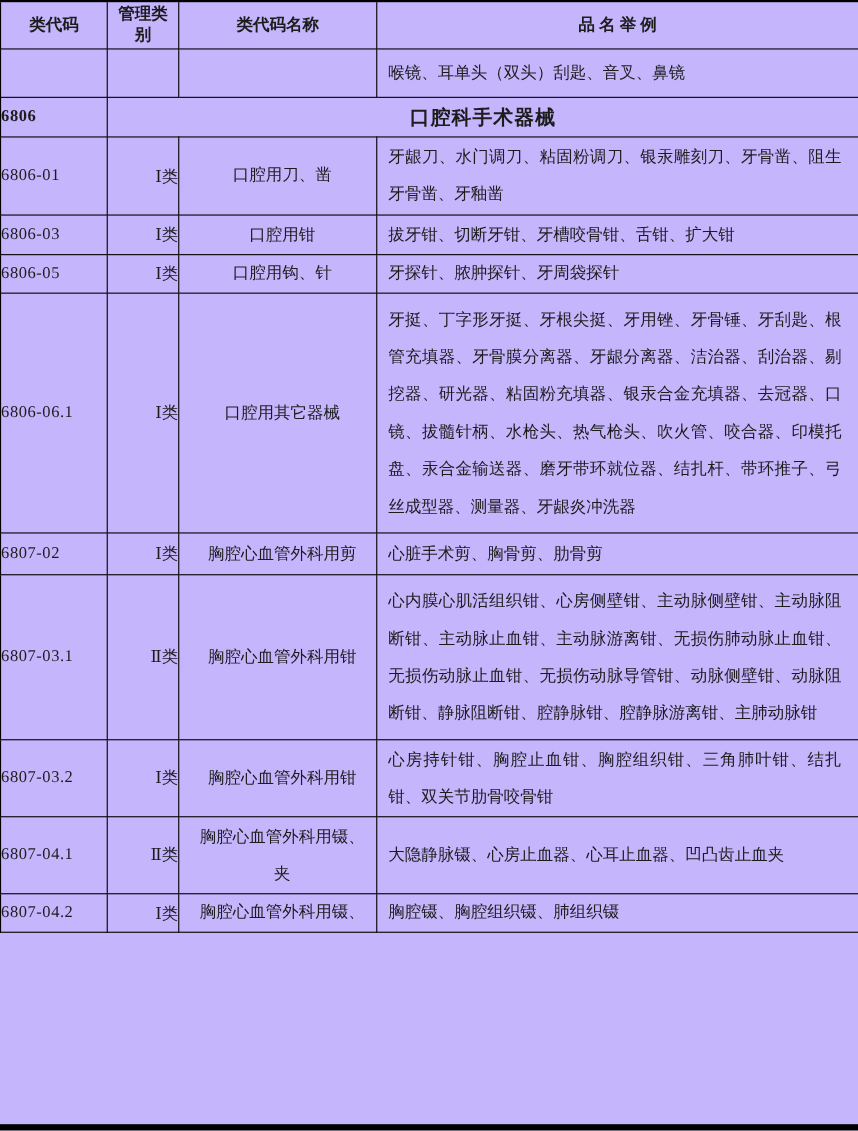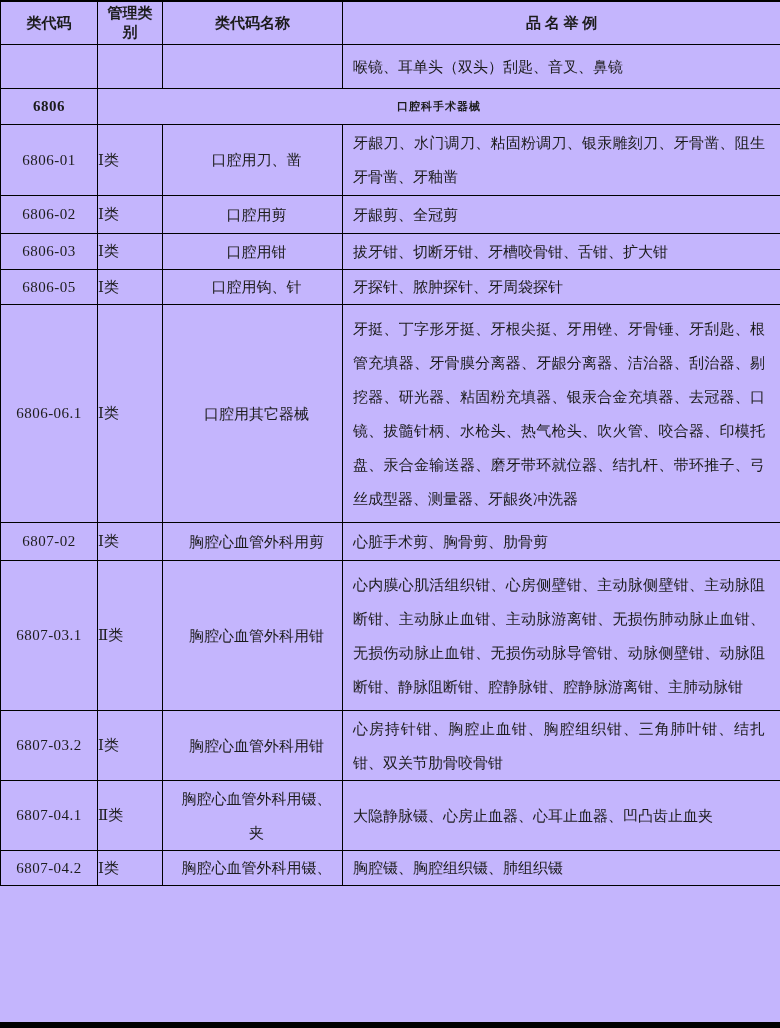--- a/index.html
+++ b/index.html
@@ -31,36 +31,36 @@
     overflow:hidden;
     padding:0;
   }
   tr.thead td {
     font-weight:bold;
     text-align:center;
     line-height:19px;
     padding:2px 4px;
     font-size:15px;
   }
-  td.c-code { text-align:center; letter-spacing:0.5px; }
-  td.c-class { text-align:left; }
+  td.c-code { letter-spacing:0.5px; }
+  td.c-class { text-align:right; }
   td.c-name {
     text-align:center;
     padding:0 4px 0 12px;
     line-height:34px;
   }
   td.c-ex {
     text-align:justify;
     padding:0 15px 0 10px;
     line-height:34px;
   }
   tr.sec td { font-weight:bold; }
   td.sec-title {
     text-align:center;
-    font-size:11px;
+    font-size:18px;
     letter-spacing:1px;
   }
   .bottom-bar {
     position:absolute;
     left:0; bottom:0;
     width:780px; height:6px;
     background:#000;
   }
 </style>
 </head>
@@ -94,26 +94,20 @@
         <td class="sec-title" colspan="3">口腔科手术器械</td>
       </tr>
 
       <tr style="height:71px">
         <td class="c-code">6806-01</td>
         <td class="c-class">Ⅰ类</td>
         <td class="c-name">口腔用刀、凿</td>
         <td class="c-ex">牙龈刀、水门调刀、粘固粉调刀、银汞雕刻刀、牙骨凿、阻生牙骨凿、牙釉凿</td>
       </tr>
 
-      <tr style="height:38px">
-        <td class="c-code">6806-02</td>
-        <td class="c-class">Ⅰ类</td>
-        <td class="c-name">口腔用剪</td>
-        <td class="c-ex">牙龈剪、全冠剪</td>
-      </tr>
 
       <tr style="height:36px">
         <td class="c-code">6806-03</td>
         <td class="c-class">Ⅰ类</td>
         <td class="c-name">口腔用钳</td>
         <td class="c-ex">拔牙钳、切断牙钳、牙槽咬骨钳、舌钳、扩大钳</td>
       </tr>
 
 
       <tr style="height:33px">

